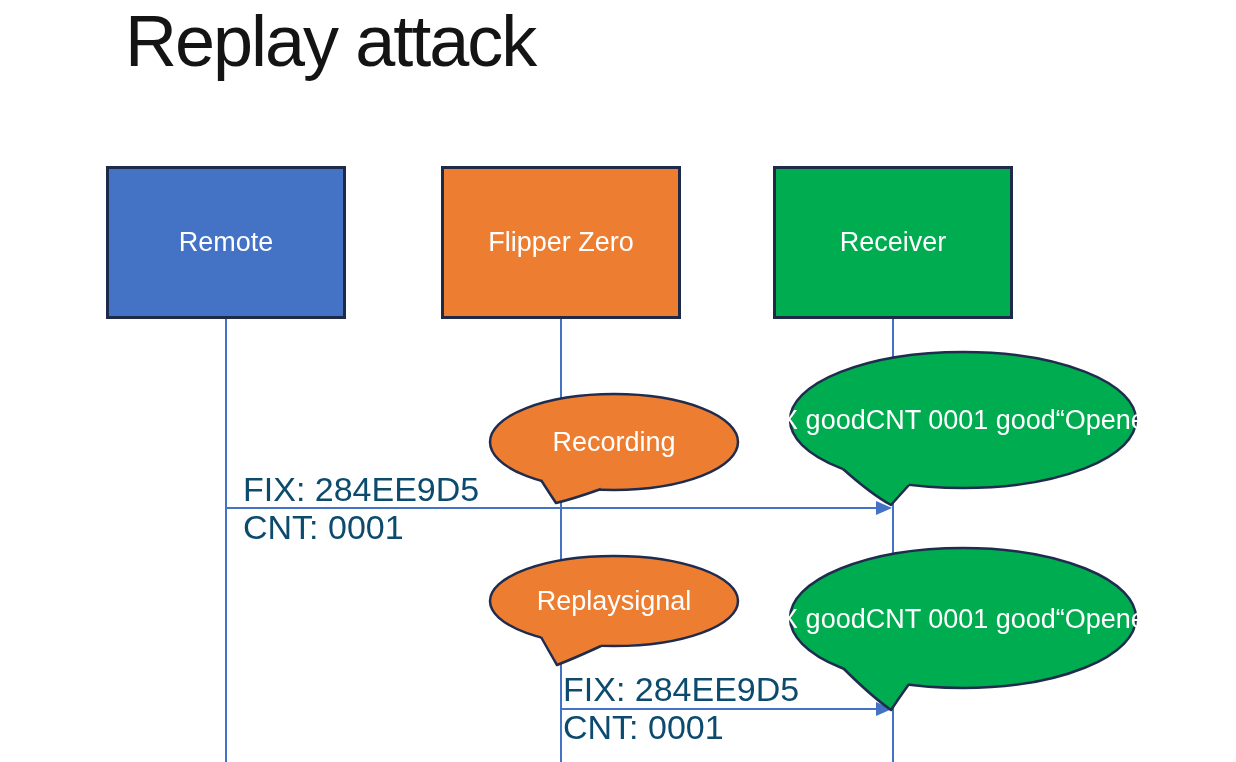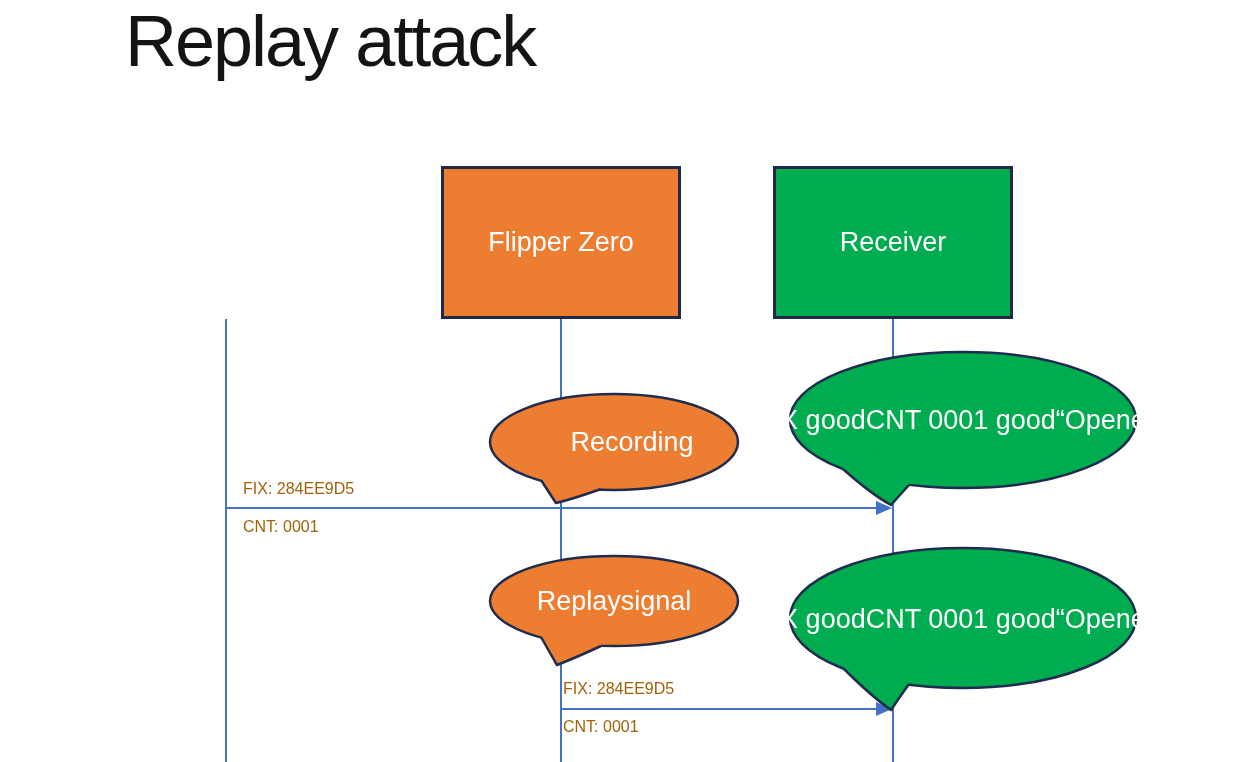--- a/index.html
+++ b/index.html
@@ -52,44 +52,47 @@
     flex-direction: row;
     align-items: center;
     justify-content: center;
     color: #ffffff;
     font-size: 27px;
     text-align: center;
     z-index: 3;
     pointer-events: none;
   }
   .callout-text .line { line-height: 40px; white-space: nowrap; }
-  #callout-text-recording { left: 463px; top: 394px; width: 248px; height: 95px; }
+  #callout-text-recording { left: 445px; top: 394px; width: 248px; height: 95px; }
   #callout-text-good1     { left: 745px; top: 353px; width: 346px; height: 134px; }
   #callout-text-replay    { left: 445px; top: 557px; width: 248px; height: 88px; }
   #callout-text-good2     { left: 745px; top: 550px; width: 346px; height: 138px; }
   .msg-label {
     position: absolute;
-    font-size: 16px;
+    font-size: 34px;
     line-height: 30px;
-    color: #a16207;
+    color: #0c4a6e;
     white-space: nowrap;
     z-index: 3;
   }
   #msg0-fix { left: 198px; top: 474px; }
   #msg0-cnt { left: 198px; top: 512px; }
   #msg1-fix { left: 518px; top: 674px; }
   #msg1-cnt { left: 518px; top: 712px; }
 </style>
 </head>
 <body>
 
 <div id="slide">
 
   <div class="title">Replay attack</div>
 
+  <div class="actor-box" id="box-remote">
+    <span>Remote</span>
+  </div>
   <div class="actor-box" id="box-receiver">
     <span>Receiver</span>
   </div>
   <div class="actor-box" id="box-flipper">
     <span>Flipper Zero</span>
   </div>
 
   <svg id="diagram-svg" viewBox="0 0 1236 762" xmlns="http://www.w3.org/2000/svg">
 
     <line x1="181" y1="319" x2="181" y2="762" stroke="#4472c4" stroke-width="2"></line>

